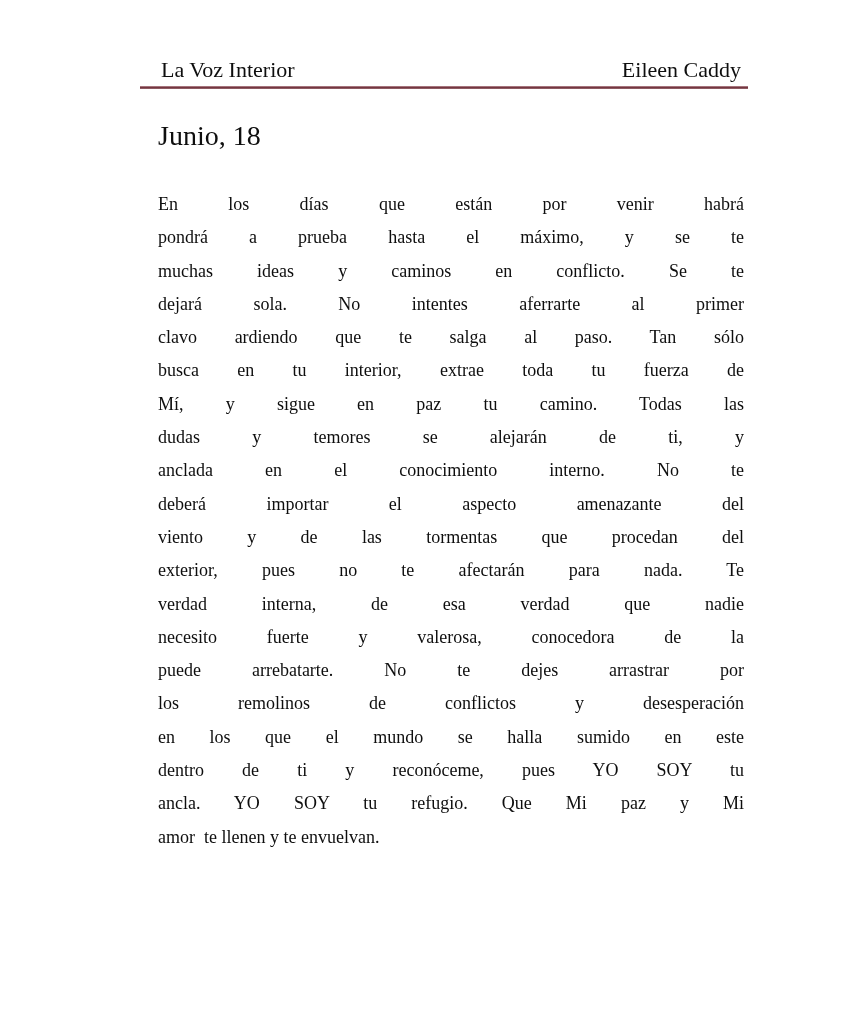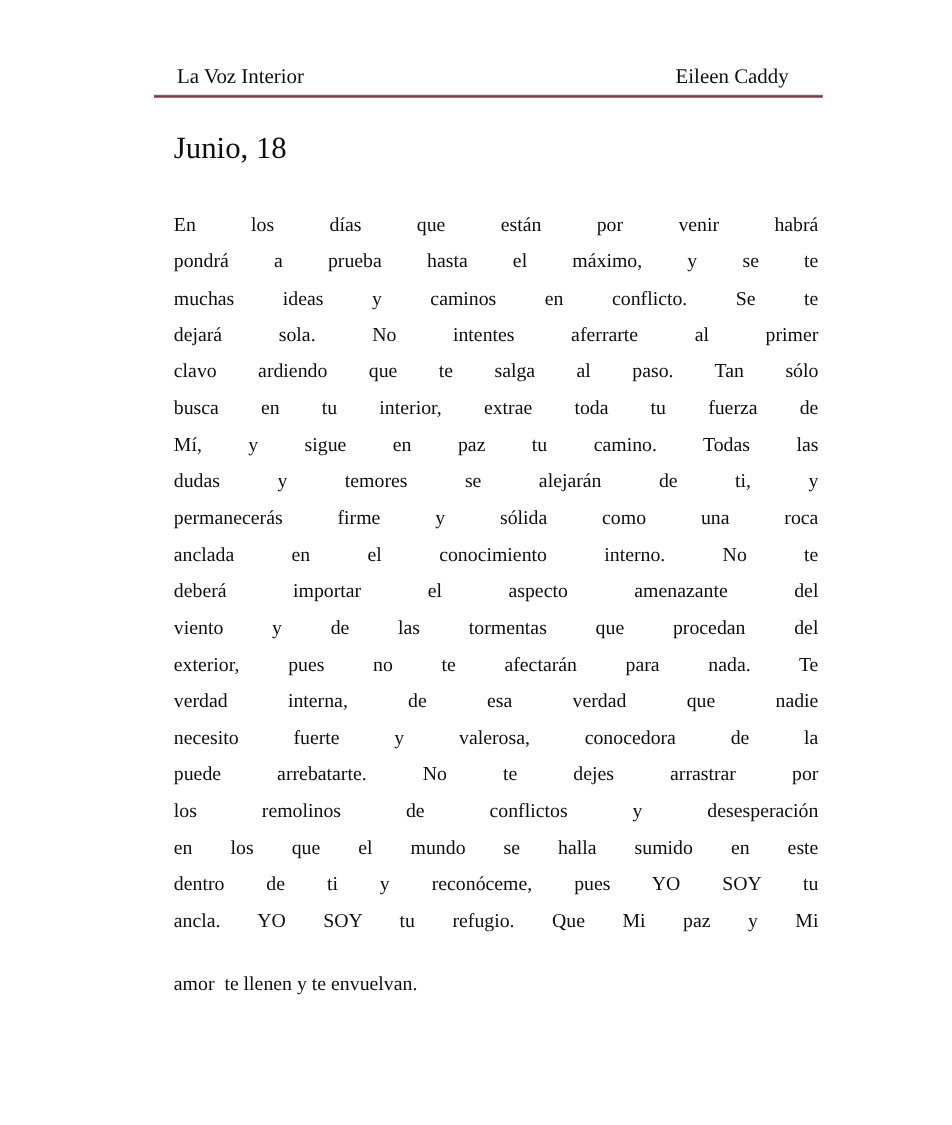--- a/index.html
+++ b/index.html
@@ -12,26 +12,26 @@
     width: 865px;
     height: 1023px;
     background: var(--background, #ffffff);
     font-family: "Liberation Serif", serif;
     color: var(--text, #0e0e0e);
     overflow: hidden;
   }
   .running-header {
     position: absolute;
     left: 161px;
-    right: 148px;
+    right: 124px;
     top: 57px;
     display: flex;
     justify-content: space-between;
     align-items: baseline;
-    font-size: 19px;
+    font-size: 22px;
     line-height: 26px;
   }
   .header-rule {
     position: absolute;
     left: 140px;
     width: 608px;
     top: 86px;
     height: 3px;
     background: linear-gradient(to bottom, #c59ba1 0%, var(--rule, #6f323c) 45%, #9c6b72 100%);
   }
@@ -52,21 +52,20 @@
     line-height: 33.3px;
   }
   .body-line {
     text-align: justify;
     text-align-last: justify;
   }
   .body-line.last {
     text-align: right;
     text-align-last: left;
     white-space: pre-wrap;
-    margin-top: 24px;
   }
 </style>
 </head>
 <body>
 
 <div class="page">
   <div class="running-header">
     <span class="header-title">La Voz Interior</span>
     <span class="header-author">Eileen Caddy</span>
   </div>
@@ -74,21 +73,20 @@
   <div class="date-heading">Junio, 18</div>
   <div class="body-paragraph">
       <div class="body-line">En los días que están por venir habrá</div>
       <div class="body-line">pondrá a prueba hasta el máximo, y se te</div>
       <div class="body-line">muchas ideas y caminos en conflicto. Se te</div>
       <div class="body-line">dejará sola. No intentes aferrarte al primer</div>
       <div class="body-line">clavo ardiendo que te salga al paso. Tan sólo</div>
       <div class="body-line">busca en tu interior, extrae toda tu fuerza de</div>
       <div class="body-line">Mí, y sigue en paz tu camino. Todas las</div>
       <div class="body-line">dudas y temores se alejarán de ti, y</div>
-      <div class="body-line">permanecerás firme y sólida como una roca</div>
       <div class="body-line">anclada en el conocimiento interno. No te</div>
       <div class="body-line">deberá importar el aspecto amenazante del</div>
       <div class="body-line">viento y de las tormentas que procedan del</div>
       <div class="body-line">exterior, pues no te afectarán para nada. Te</div>
       <div class="body-line">verdad interna, de esa verdad que nadie</div>
       <div class="body-line">necesito fuerte y valerosa, conocedora de la</div>
       <div class="body-line">puede arrebatarte. No te dejes arrastrar por</div>
       <div class="body-line">los remolinos de conflictos y desesperación</div>
       <div class="body-line">en los que el mundo se halla sumido en este</div>
       <div class="body-line">dentro de ti y reconóceme, pues YO SOY tu</div>

